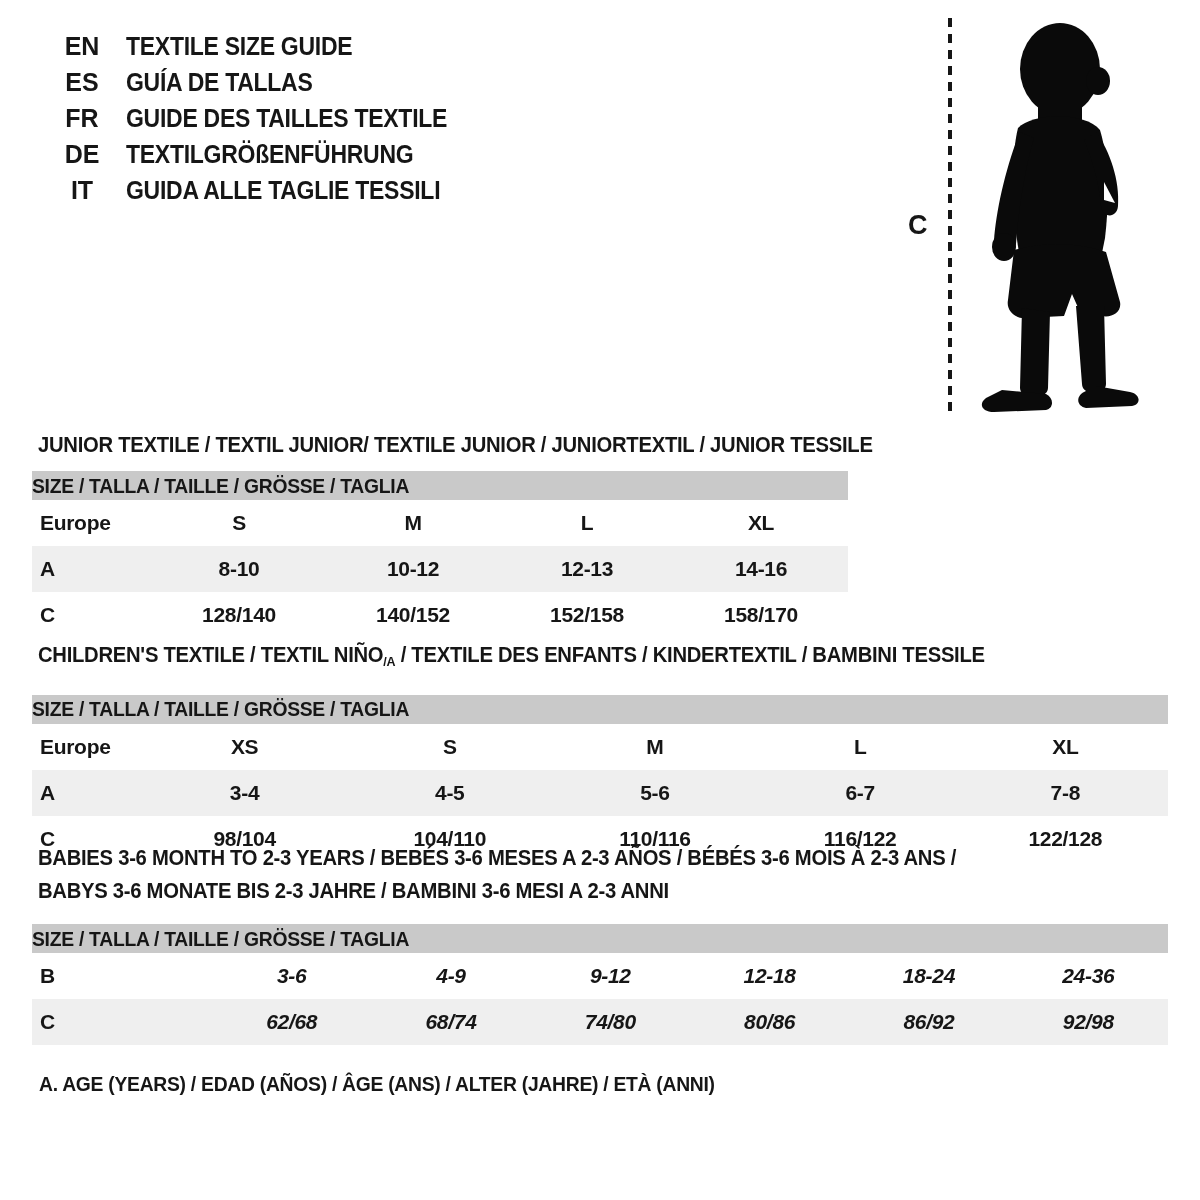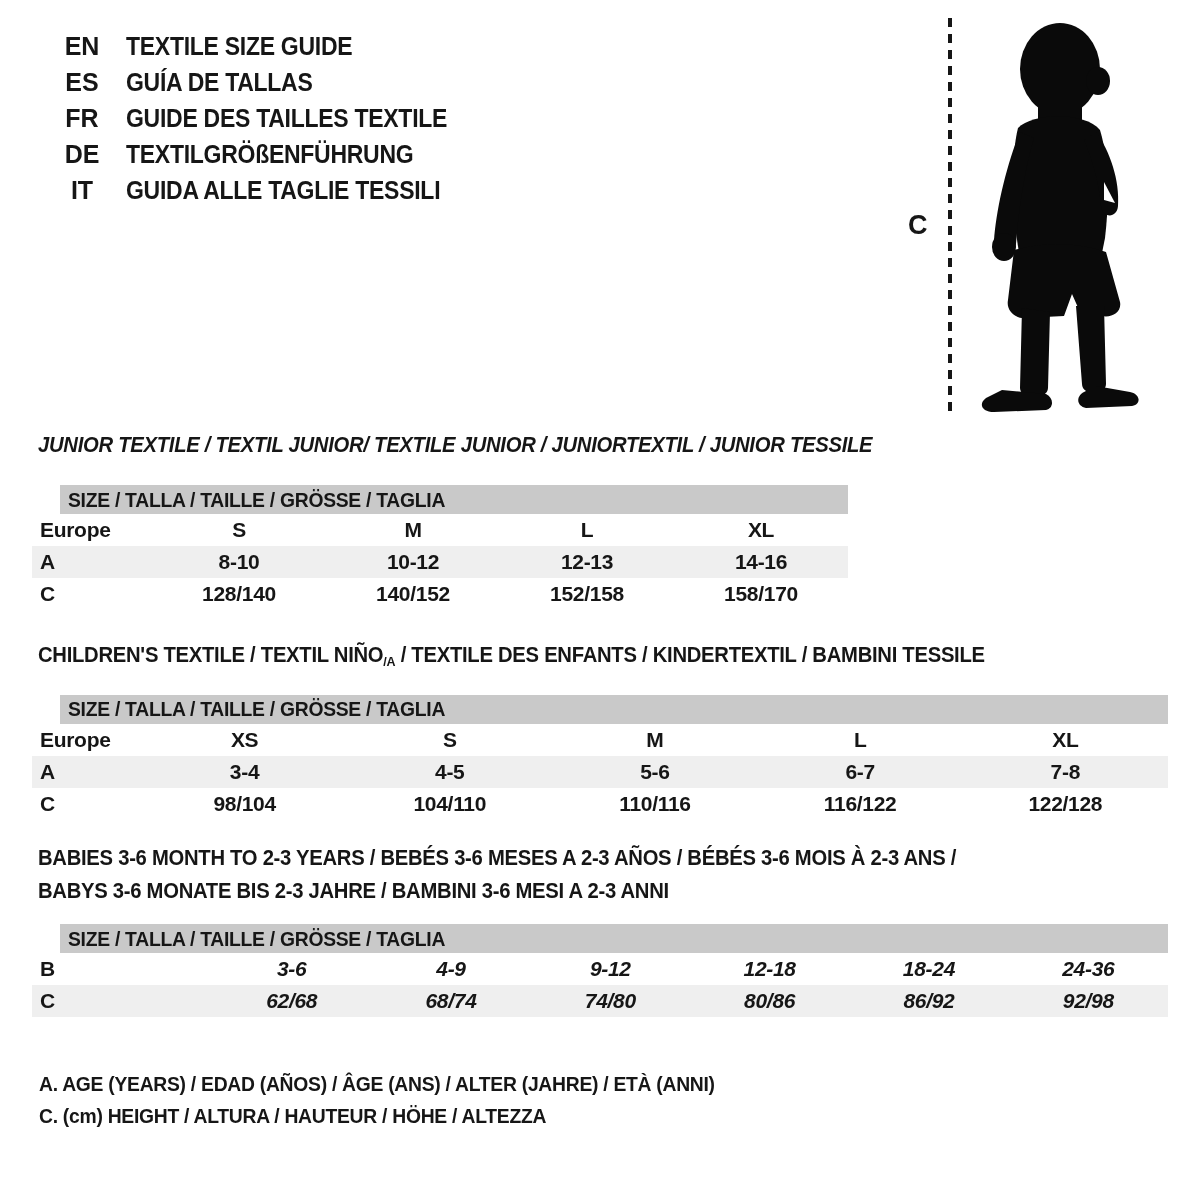--- a/index.html
+++ b/index.html
@@ -26,27 +26,27 @@
   #measure-label { position:absolute; left:908px; top:210px; font-size:27px; }
   #silhouette { position:absolute; left:958px; top:6px; }
 
   
   .size-section { position:absolute; left:32px; }
   #section-junior   { top:428px; width:816px; }
   #section-children { top:638px; width:1136px; }
   #section-babies   { top:841px; width:1136px; }
   .tbl-title { font-size:22px; line-height:33px; margin-left:6px; }
   .tbl-title-box { margin-bottom:17px; }
-  #section-junior .tbl-title-box { margin-bottom:24px;font-style:italic; }
+  #section-junior .tbl-title-box { margin-bottom:10px; }
   .sub { font-size:0.62em; vertical-align:-0.28em; }
   .size-header {
     height:29px; background:#c9c9c9; display:flex; align-items:center;
-    padding-left:8px; font-size:21px;margin-left:28px;
-  }
-  .trow { display:flex; align-items:center; height:32px; font-size:21px; letter-spacing:-0.3px; }
+    font-size:21px;
+  }
+  .trow { display:flex; align-items:center; height:46px; font-size:21px; letter-spacing:-0.3px; }
   .trow.shaded { background:#efefef; }
   .tlabel { padding-left:8px; box-sizing:border-box; }
   .tcell { text-align:center; }
   #section-junior .tlabel { width:120px; }
   #section-junior .tcell { width:calc((100% - 120px) / 4); }
   #section-children .tlabel { width:110px; }
   #section-children .tcell { width:calc((100% - 110px) / 5); }
   #section-babies .tlabel { width:180px; }
   #section-babies .tcell { width:calc((100% - 180px) / 6);font-style:italic; }
 
@@ -190,14 +190,13 @@
         <span class="tcell">74/80</span>
         <span class="tcell">80/86</span>
         <span class="tcell">86/92</span>
         <span class="tcell">92/98</span>
       </div>
     </div>
 </section>
 
 <div id="legend">
     <div class="legend-row"><span class="condensed">A. AGE (YEARS) / EDAD (AÑOS) / ÂGE (ANS) / ALTER (JAHRE) / ETÀ (ANNI)</span></div>
-    <div class="legend-row"><span class="condensed">C. (cm) HEIGHT / ALTURA / HAUTEUR / HÖHE / ALTEZZA</span></div>
   </div>
 
 </body></html>

